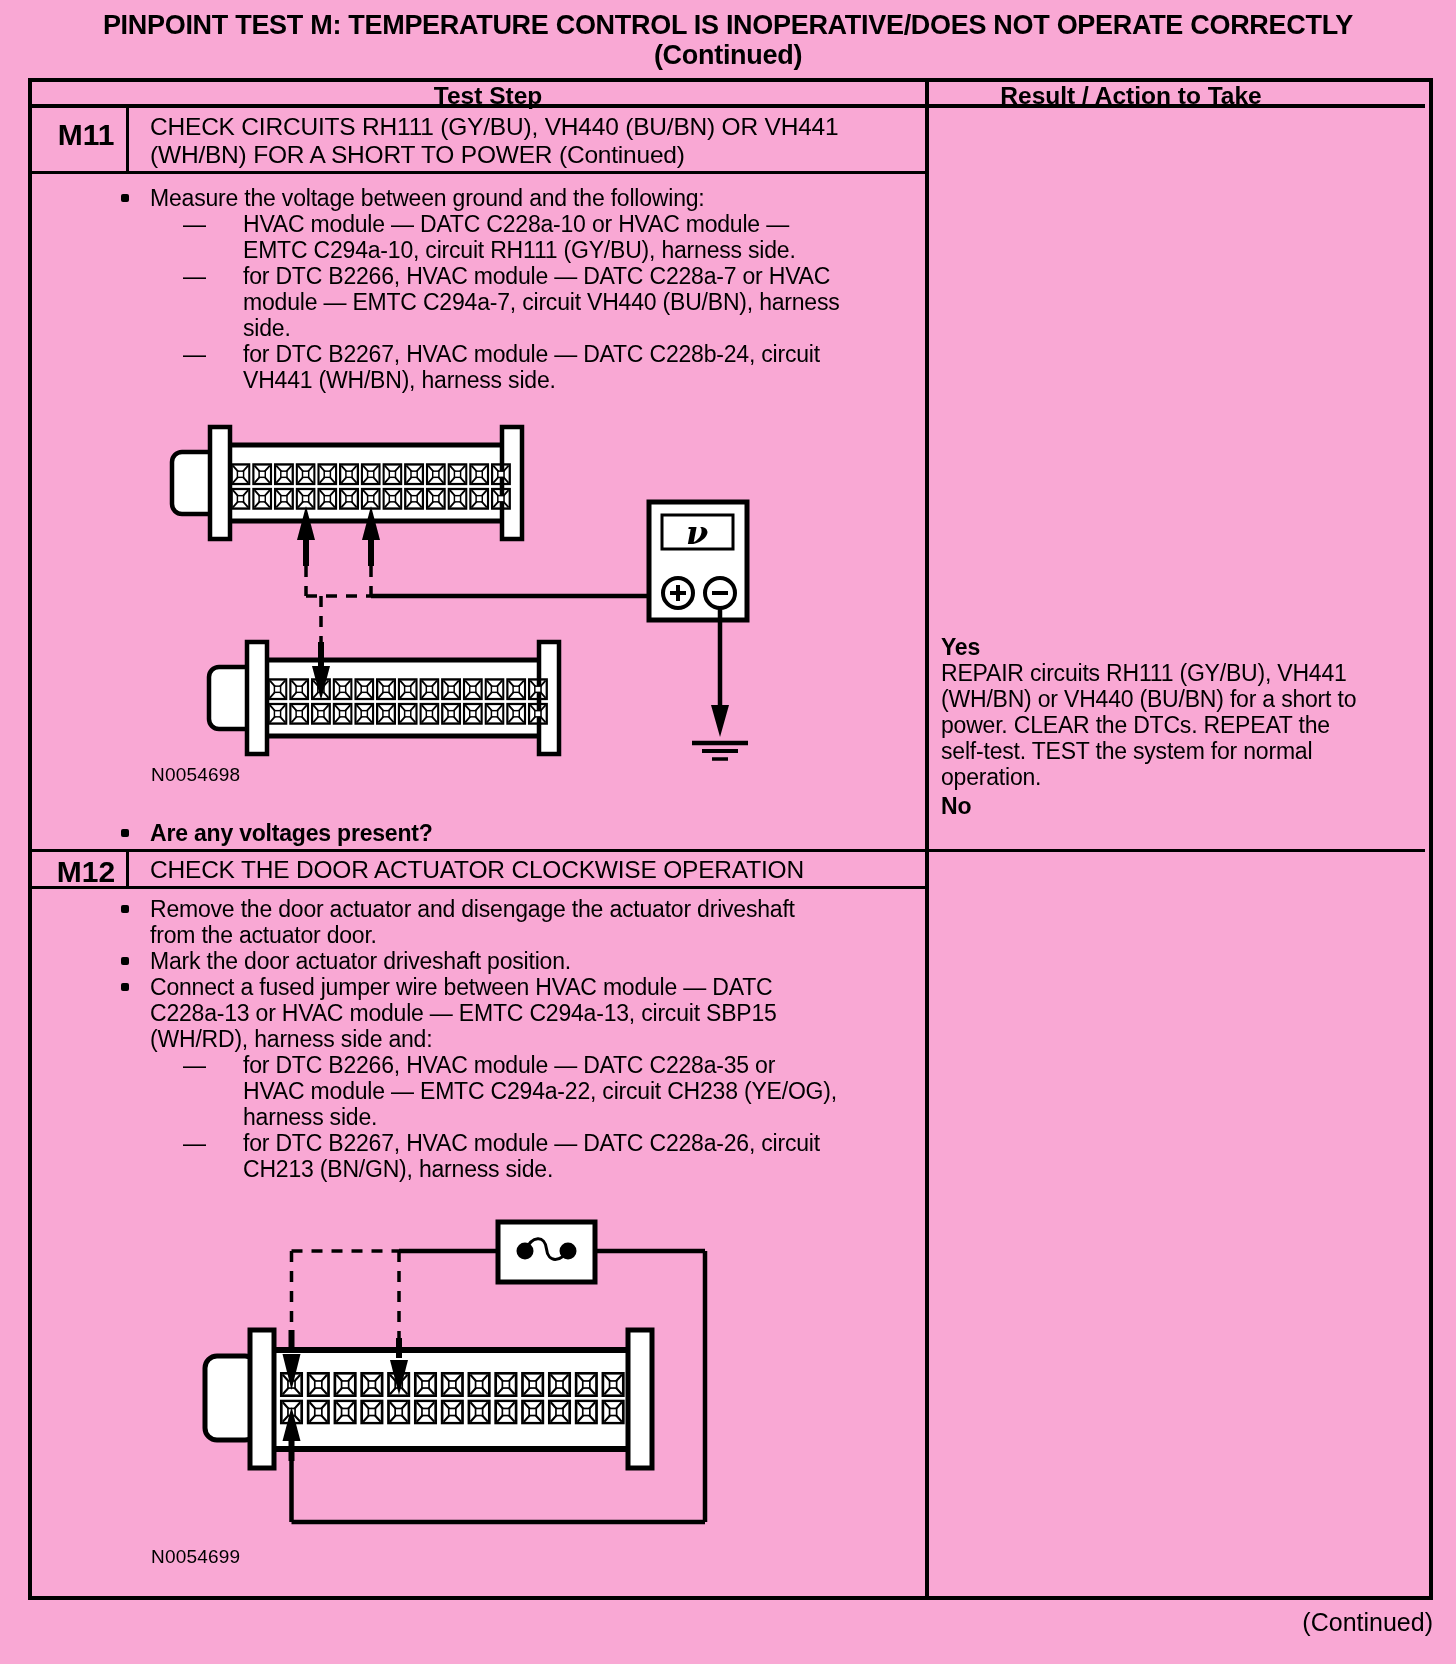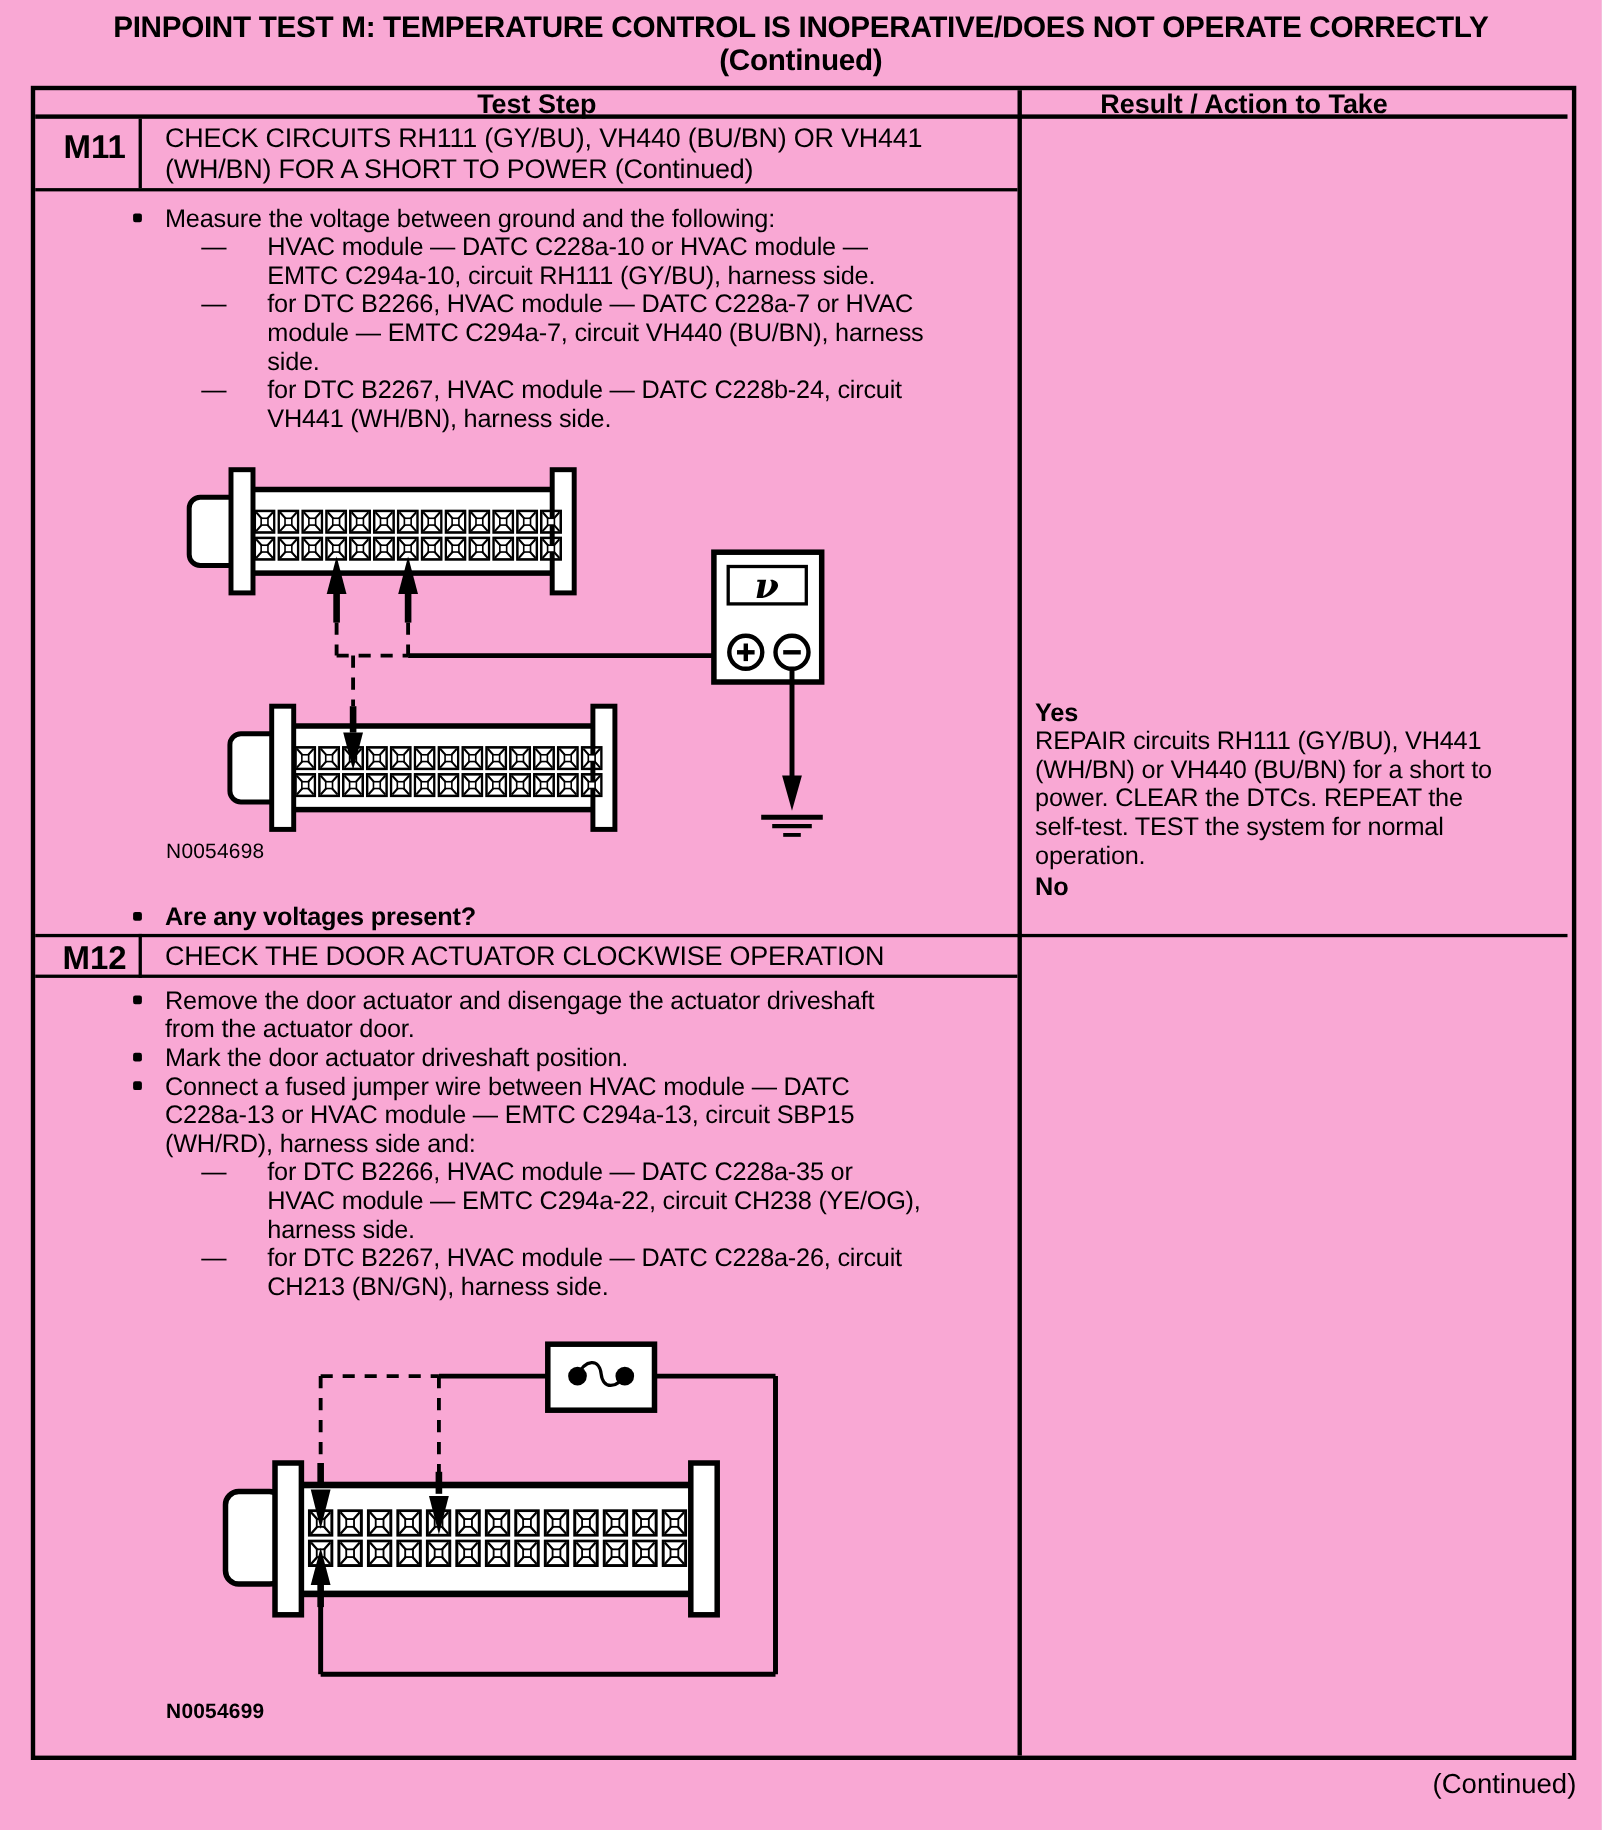--- a/index.html
+++ b/index.html
@@ -299,17 +299,17 @@
       <line x1="399" y1="1251" x2="399" y2="1340" stroke="#000" stroke-width="3.5" stroke-dasharray="11 9"></line>
       <rect x="396" y="1338" width="6" height="20" fill="#000"></rect>
       <polygon points="399,1395 390,1360 408,1360" fill="#000"></polygon>
     </g>
     <g>
       <polygon points="291.5,1407 282.5,1441 300.5,1441" fill="#000"></polygon>
       <rect x="288.5" y="1439" width="6" height="22" fill="#000"></rect>
     </g>
   </svg>
 
-  <div class="abs figlabel" style="left:151px;top:1546px;font-weight:bold;">N0054699</div>
+  <div class="abs figlabel" style="left:151px;top:1546px;">N0054699</div>
 
   <div class="abs footer-cont" style="left:1033px;top:1608px;width:400px;">(Continued)</div>
 
 </div>
 
 </body></html>

